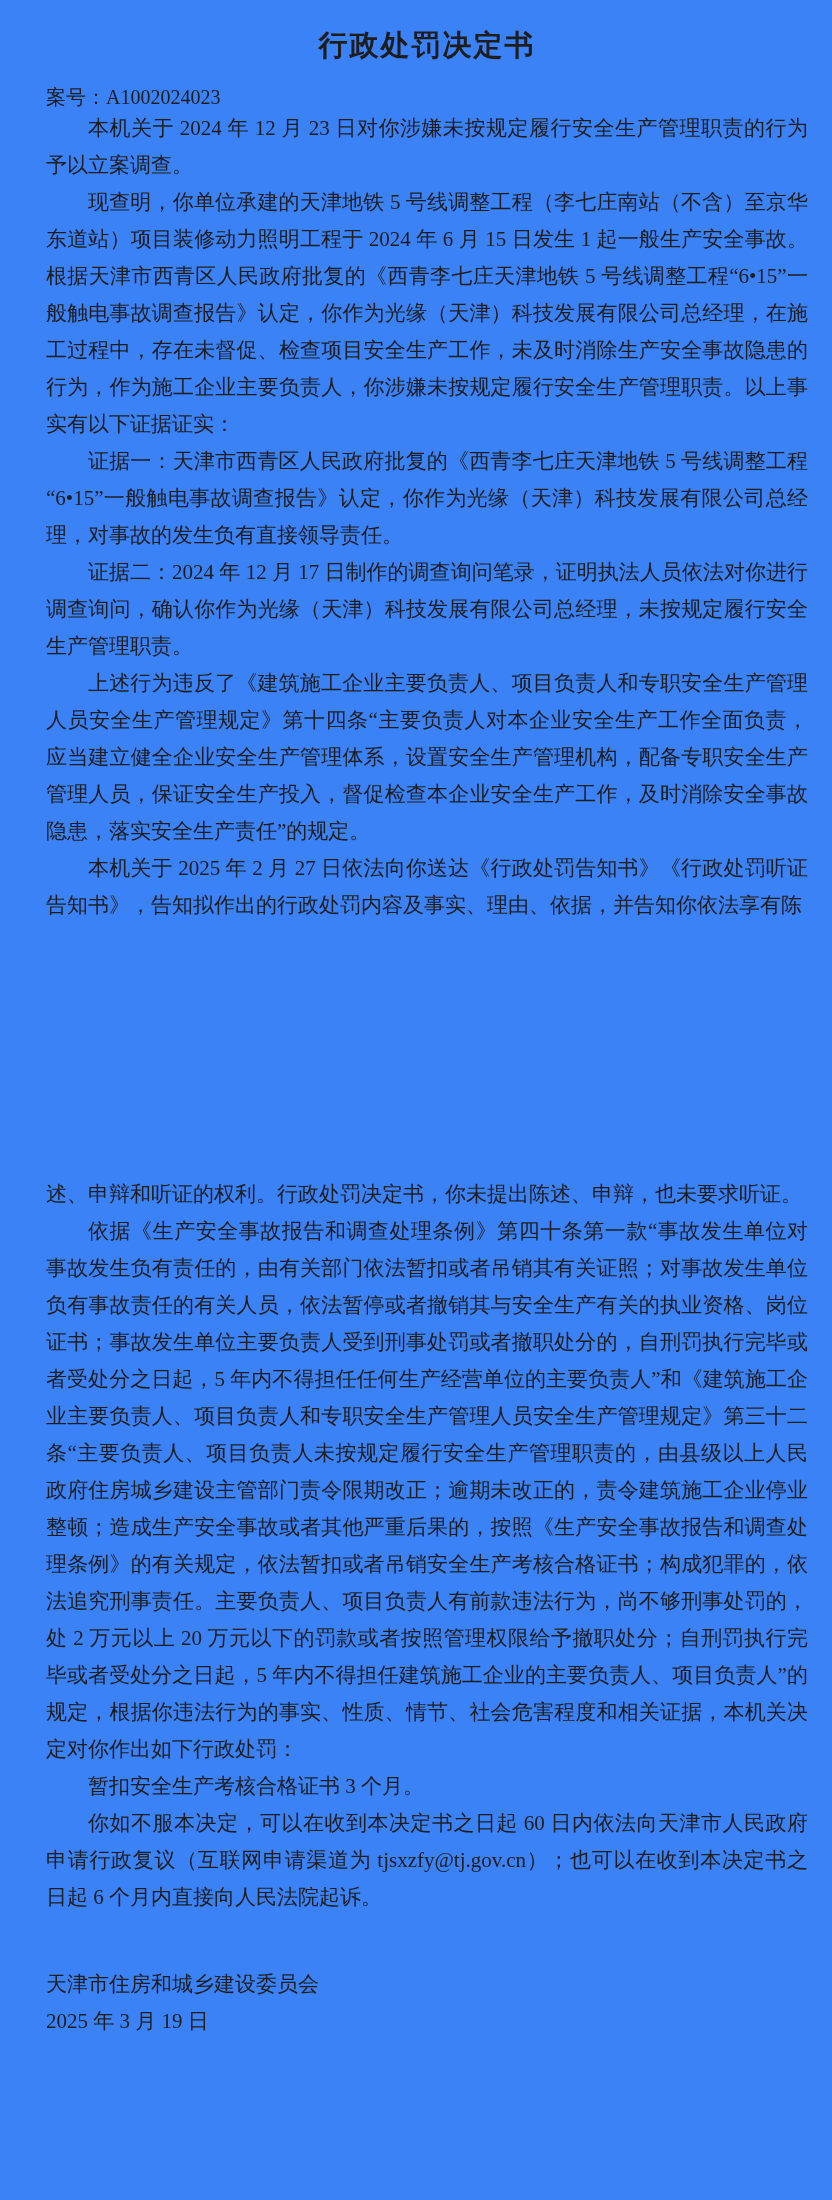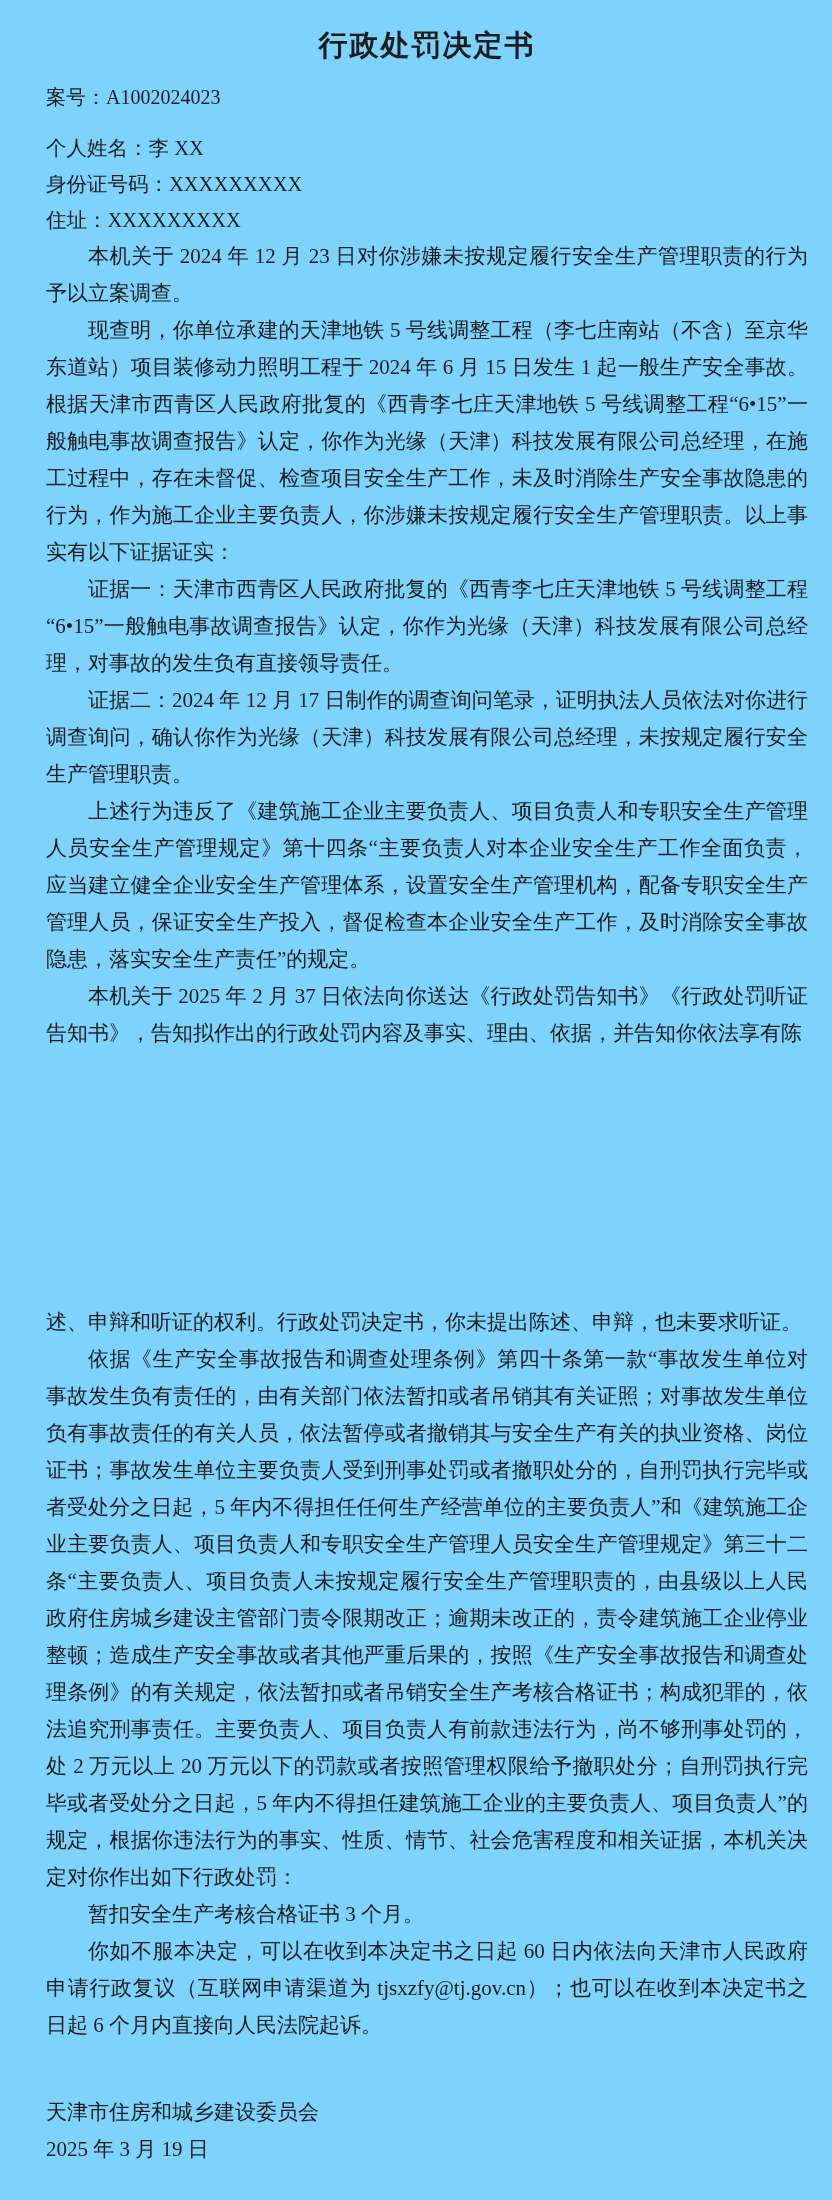--- a/index.html
+++ b/index.html
@@ -5,21 +5,21 @@
   html, body {
     margin: 0;
     padding: 0;
     background: #e8e8e8;
   }
   .page {
     position: relative;
     width: 832px;
     height: 2200px;
     margin: 0;
-    background: #7dd3fc;
+    background: #3b82f6;
     color: #1d1d1d;
     font-family: "Liberation Serif", "DejaVu Serif", serif;
     overflow: hidden;
     box-sizing: border-box;
     padding: 24px 24px 0 46px;
   }
   .doc-title {
     margin: 0;
     font-size: 29px;
     line-height: 42px;
@@ -70,33 +70,28 @@
 </style>
 </head>
 <body>
 
 <div class="page">
 
   <h1 class="doc-title">行政处罚决定书</h1>
 
   <div class="case-number">案号：A1002024023</div>
 
-  <div class="recipient">
-    <div>个人姓名：李 XX</div>
-    <div>身份证号码：XXXXXXXXX</div>
-    <div>住址：XXXXXXXXX</div>
-  </div>
 
   <div class="body-text">
     <p>本机关于 2024 年 12 月 23 日对你涉嫌未按规定履行安全生产管理职责的行为予以立案调查。</p>
     <p>现查明，你单位承建的天津地铁 5 号线调整工程（李七庄南站（不含）至京华东道站）项目装修动力照明工程于 2024 年 6 月 15 日发生 1 起一般生产安全事故。根据天津市西青区人民政府批复的《西青李七庄天津地铁 5 号线调整工程“6•15”一般触电事故调查报告》认定，你作为光缘（天津）科技发展有限公司总经理，在施工过程中，存在未督促、检查项目安全生产工作，未及时消除生产安全事故隐患的行为，作为施工企业主要负责人，你涉嫌未按规定履行安全生产管理职责。以上事实有以下证据证实：</p>
     <p>证据一：天津市西青区人民政府批复的《西青李七庄天津地铁 5 号线调整工程“6•15”一般触电事故调查报告》认定，你作为光缘（天津）科技发展有限公司总经理，对事故的发生负有直接领导责任。</p>
     <p>证据二：2024 年 12 月 17 日制作的调查询问笔录，证明执法人员依法对你进行调查询问，确认你作为光缘（天津）科技发展有限公司总经理，未按规定履行安全生产管理职责。</p>
     <p>上述行为违反了《建筑施工企业主要负责人、项目负责人和专职安全生产管理人员安全生产管理规定》第十四条“主要负责人对本企业安全生产工作全面负责，应当建立健全企业安全生产管理体系，设置安全生产管理机构，配备专职安全生产管理人员，保证安全生产投入，督促检查本企业安全生产工作，及时消除安全事故隐患，落实安全生产责任”的规定。</p>
-    <p>本机关于 2025 年 2 月 37 日依法向你送达《行政处罚告知书》《行政处罚听证告知书》，告知拟作出的行政处罚内容及事实、理由、依据，并告知你依法享有陈</p>
+    <p>本机关于 2025 年 2 月 27 日依法向你送达《行政处罚告知书》《行政处罚听证告知书》，告知拟作出的行政处罚内容及事实、理由、依据，并告知你依法享有陈</p>
   </div>
 
   <div class="page-break-gap"></div>
 
   <div class="body-text">
     <p class="no-indent">述、申辩和听证的权利。行政处罚决定书，你未提出陈述、申辩，也未要求听证。</p>
     <p>依据《生产安全事故报告和调查处理条例》第四十条第一款“事故发生单位对事故发生负有责任的，由有关部门依法暂扣或者吊销其有关证照；对事故发生单位负有事故责任的有关人员，依法暂停或者撤销其与安全生产有关的执业资格、岗位证书；事故发生单位主要负责人受到刑事处罚或者撤职处分的，自刑罚执行完毕或者受处分之日起，5 年内不得担任任何生产经营单位的主要负责人”和《建筑施工企业主要负责人、项目负责人和专职安全生产管理人员安全生产管理规定》第三十二条“主要负责人、项目负责人未按规定履行安全生产管理职责的，由县级以上人民政府住房城乡建设主管部门责令限期改正；逾期未改正的，责令建筑施工企业停业整顿；造成生产安全事故或者其他严重后果的，按照《生产安全事故报告和调查处理条例》的有关规定，依法暂扣或者吊销安全生产考核合格证书；构成犯罪的，依法追究刑事责任。主要负责人、项目负责人有前款违法行为，尚不够刑事处罚的，处 2 万元以上 20 万元以下的罚款或者按照管理权限给予撤职处分；自刑罚执行完毕或者受处分之日起，5 年内不得担任建筑施工企业的主要负责人、项目负责人”的规定，根据你违法行为的事实、性质、情节、社会危害程度和相关证据，本机关决定对你作出如下行政处罚：</p>
     <p>暂扣安全生产考核合格证书 3 个月。</p>
     <p>你如不服本决定，可以在收到本决定书之日起 60 日内依法向天津市人民政府申请行政复议（互联网申请渠道为 tjsxzfy@tj.gov.cn）；也可以在收到本决定书之日起 6 个月内直接向人民法院起诉。</p>
   </div>

